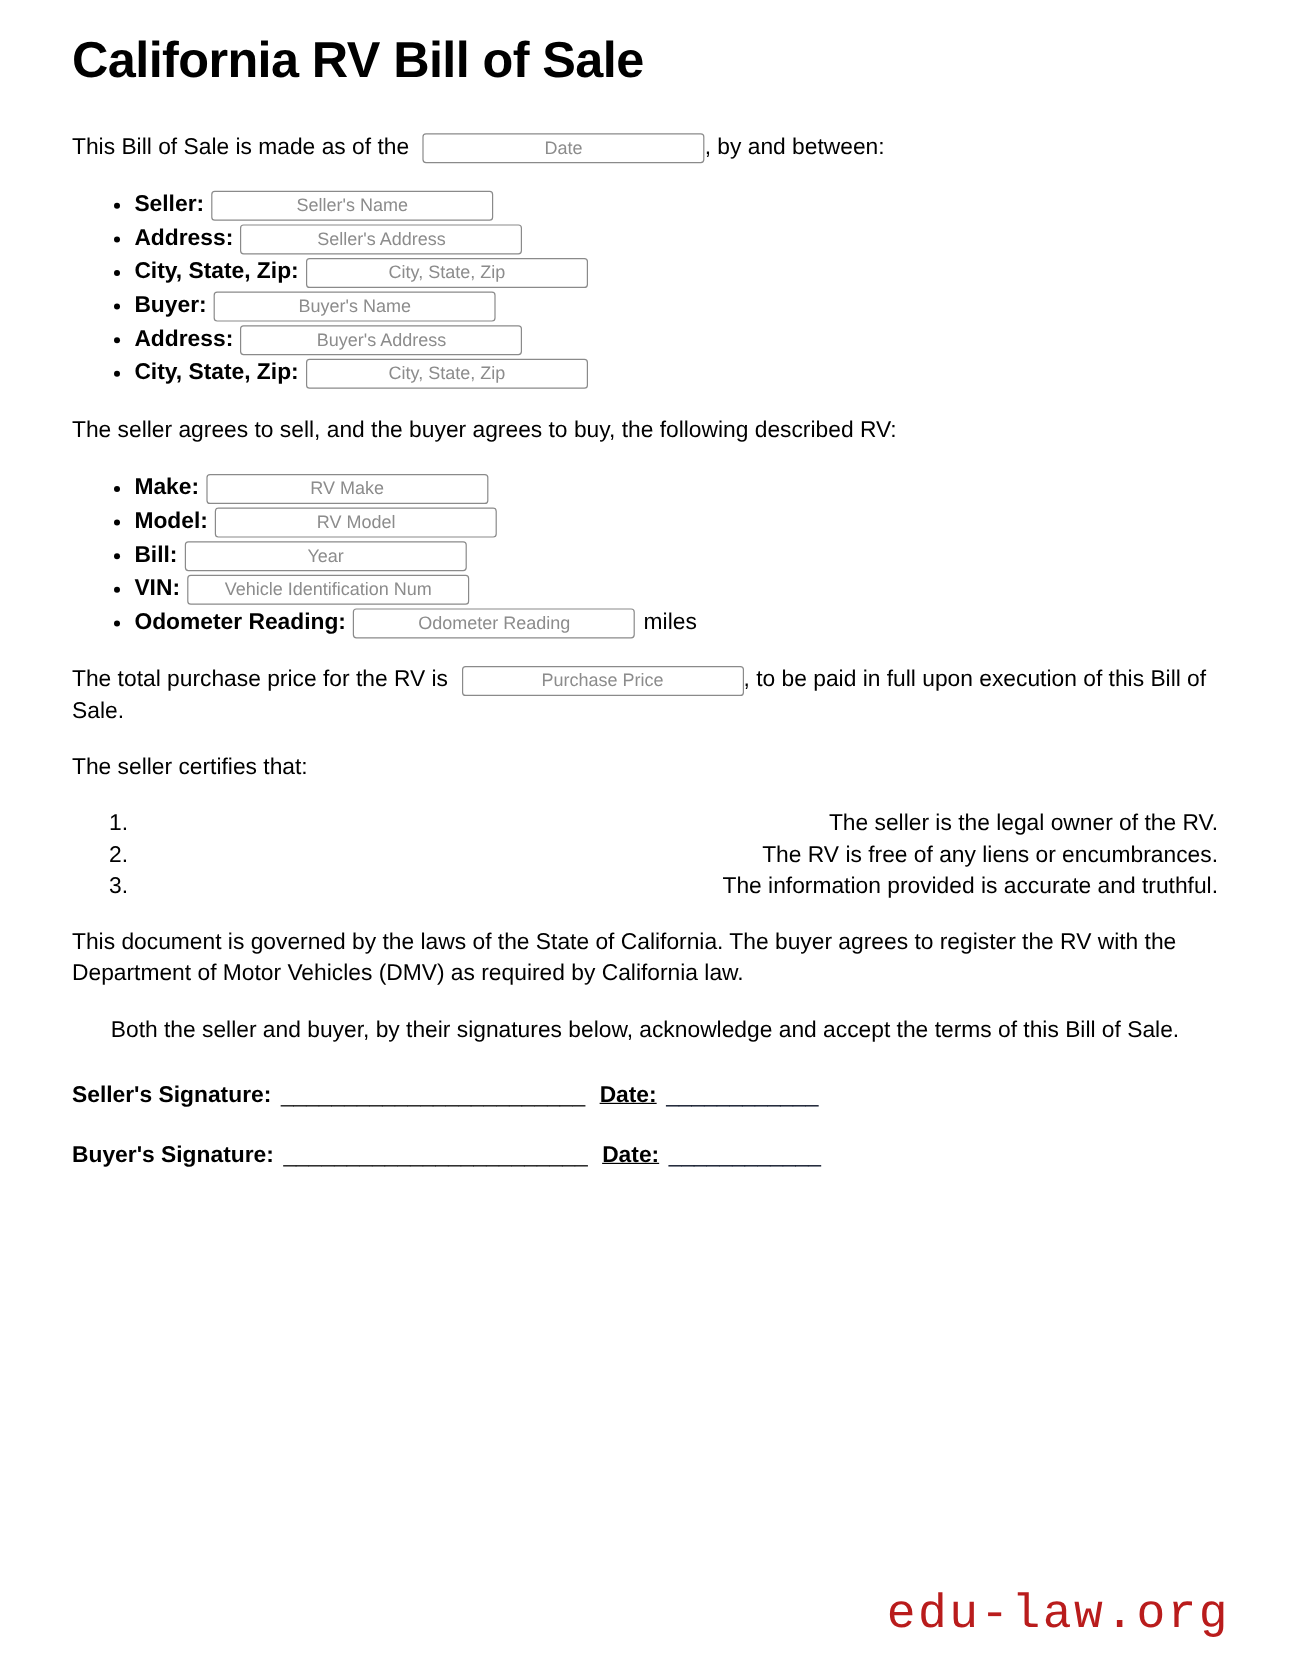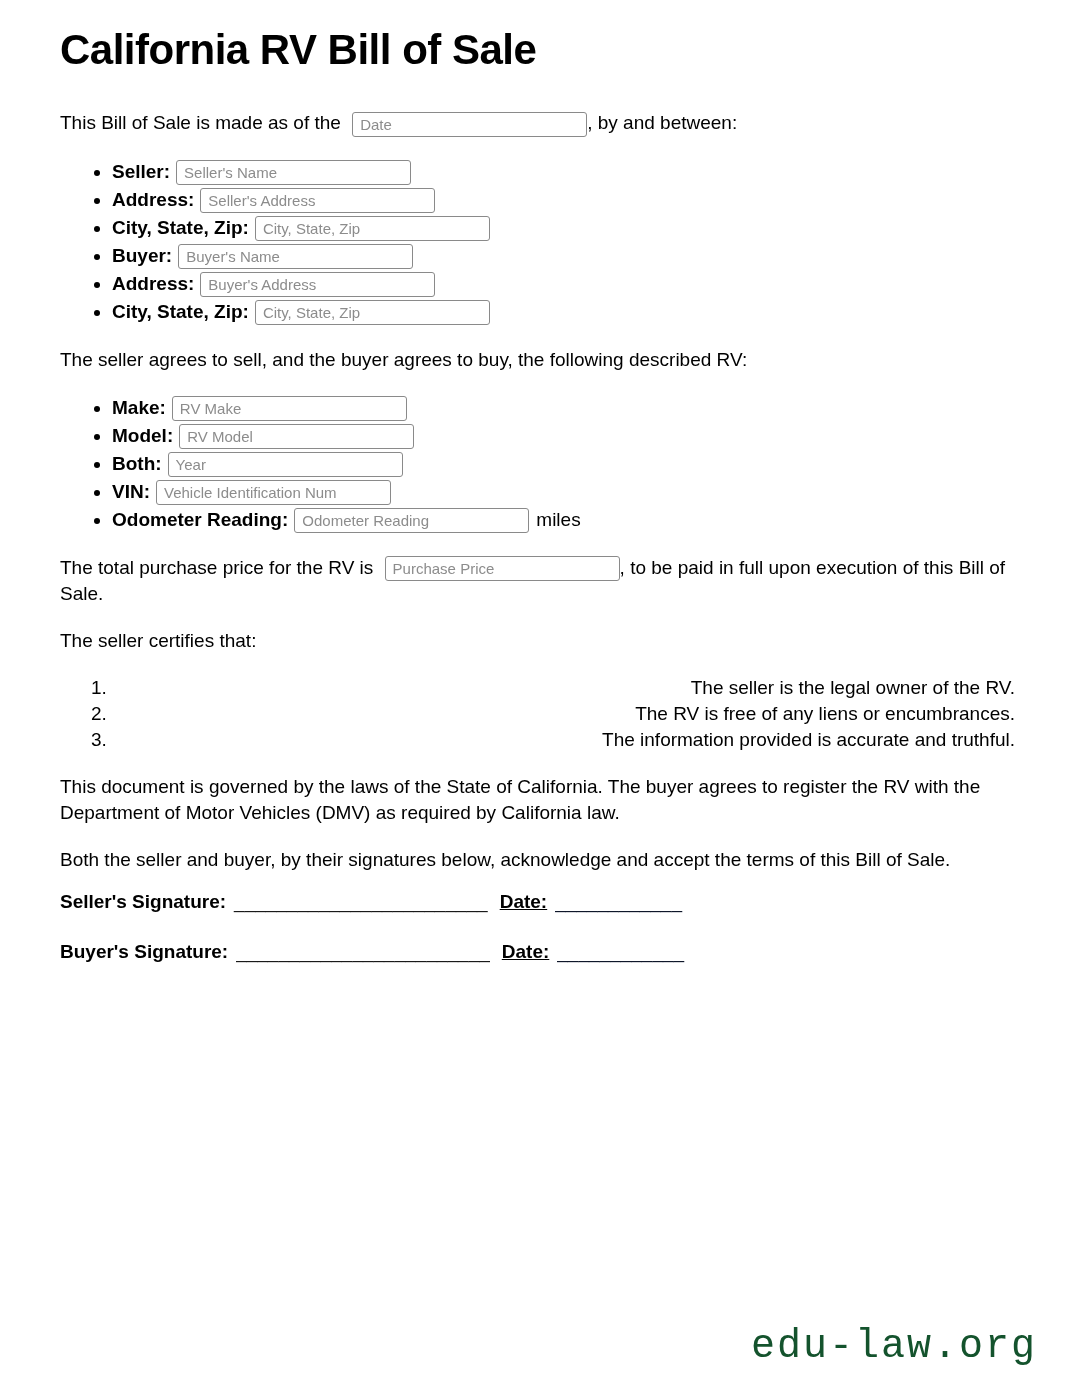--- a/index.html
+++ b/index.html
@@ -37,40 +37,41 @@
     height: 25px;
     border: 1px solid #8a8a8a;
     border-radius: 3px;
     padding: 2px 7px;
     margin-left: 6px;
     font-family: "Liberation Sans", "DejaVu Sans", sans-serif;
     font-size: 15px;
     color: #444444;
     background: #ffffff;
     vertical-align: middle;
+    text-align: center;
   }
   input.field::placeholder { color: #8c8c8c; opacity: 1; }
 
   .after-input { margin-left: 0; }
   .unit-suffix { margin-left: 7px; }
 
   .sig-row { margin: 0 0 20px 0; line-height: 30px; }
   .sig-row .sig-line { margin-left: 8px; color: #1a1a1a; }
   .sig-row .date-label { margin-left: 12px; text-decoration: underline; }
   .sig-row .date-line { margin-left: 8px; color: #0f172a; }
 
-  .ack { margin-bottom: 14px; }
+  .ack { margin-bottom: 26px; text-align: center; }
 
   .watermark {
     position: absolute;
-    right: 38px;
+    right: 50px;
     bottom: 22px;
     font-family: "Liberation Mono", "DejaVu Sans Mono", monospace;
     font-size: 40px;
-    color: #14532d;
+    color: #b91c1c;
     letter-spacing: 2px;
   }
 </style>
 </head>
 <body>
 
 <div class="doc">
 
   <h1>California RV Bill of Sale</h1>
 
@@ -102,21 +103,21 @@
   <p>The seller agrees to sell, and the buyer agrees to buy, the following described RV:</p>
 
   <ul>
     <li>
       <strong>Make:</strong><input class="field" type="text" placeholder="RV Make" style="">
     </li>
     <li>
       <strong>Model:</strong><input class="field" type="text" placeholder="RV Model" style="">
     </li>
     <li>
-      <strong>Both:</strong><input class="field" type="text" placeholder="Year" style="">
+      <strong>Bill:</strong><input class="field" type="text" placeholder="Year" style="">
     </li>
     <li>
       <strong>VIN:</strong><input class="field" type="text" placeholder="Vehicle Identification Num" style="">
     </li>
     <li>
       <strong>Odometer Reading:</strong><input class="field" type="text" placeholder="Odometer Reading" style=""><span class="unit-suffix">miles</span>
     </li>
   </ul>
 
   <p>

